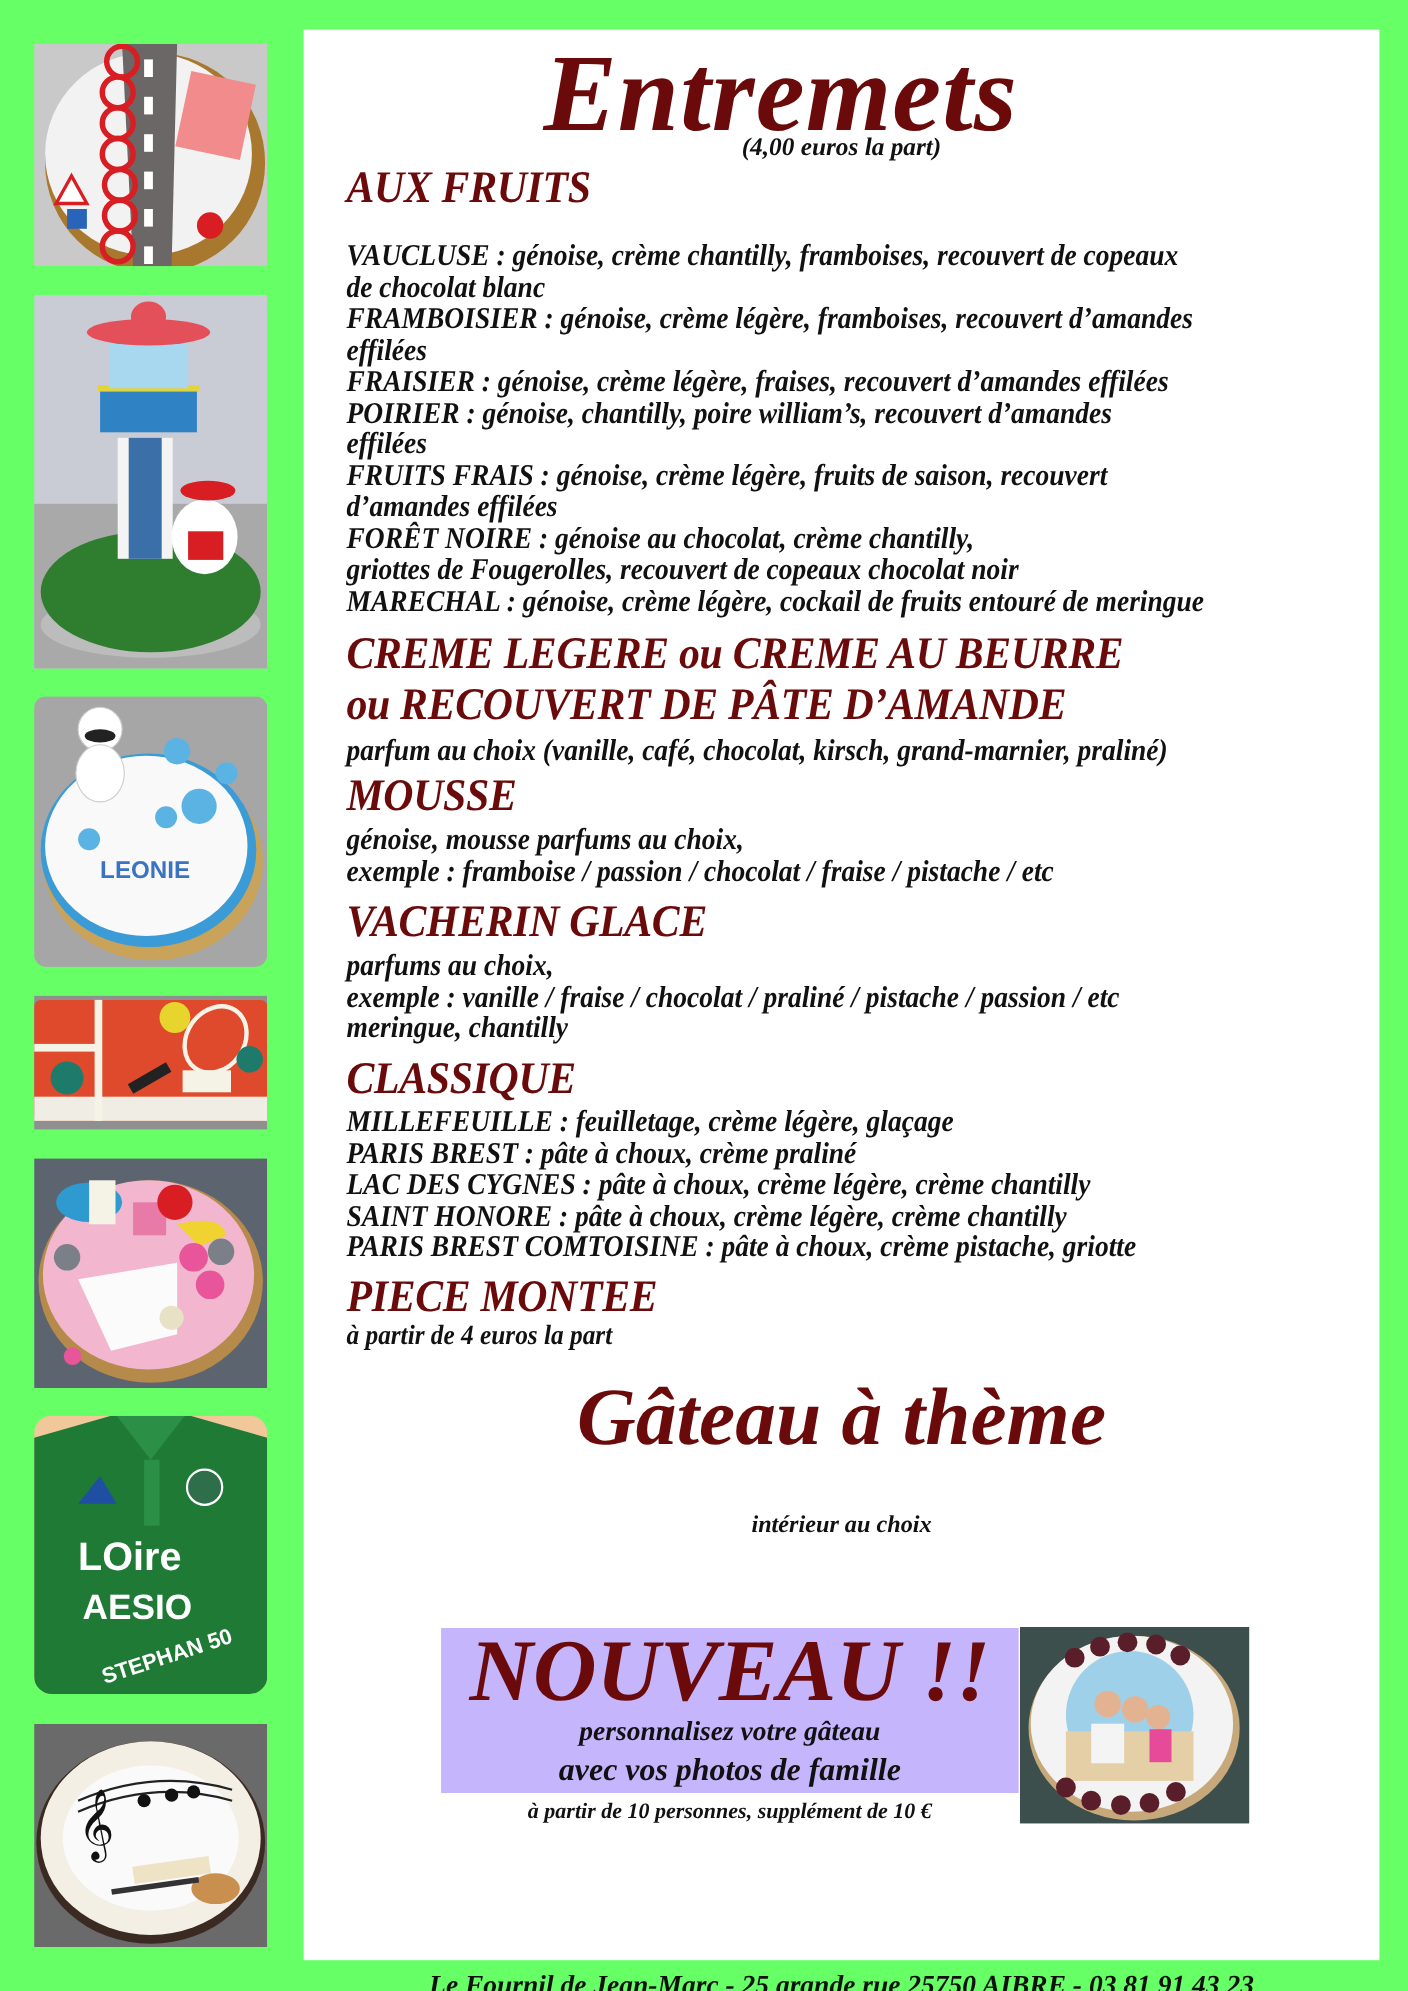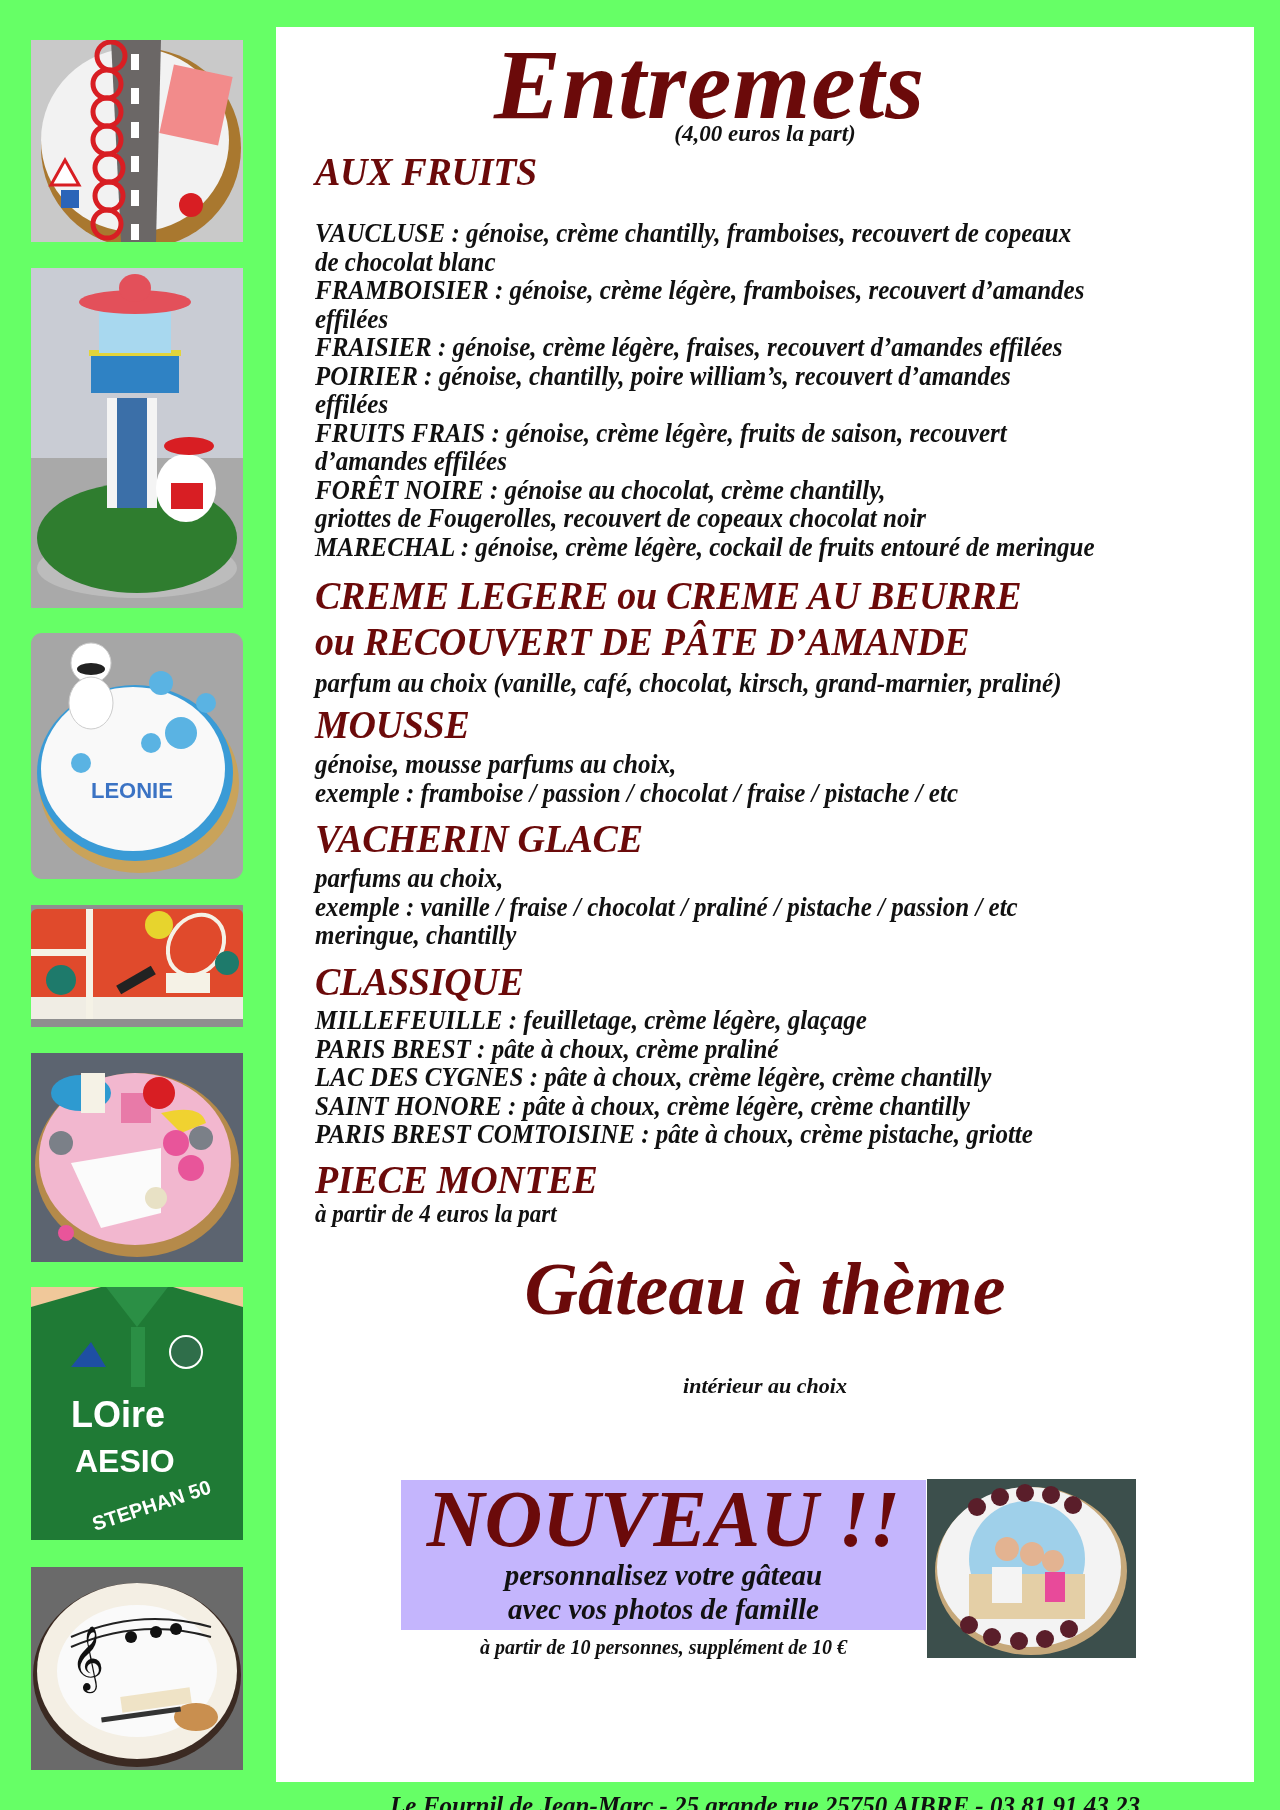--- a/index.html
+++ b/index.html
@@ -138,21 +138,21 @@
         </g>
       <g fill="#e8559a">
           <circle cx="145" cy="90" r="13"></circle>
           <circle cx="160" cy="115" r="13"></circle>
           <circle cx="35" cy="180" r="8"></circle>
         </g>
       <path d="M40 110 L130 95 L130 160 L70 175 Z" fill="#fbfbfb"></path>
       <circle cx="125" cy="145" r="11" fill="#e8e1c5"></circle>
     </svg>
   </div>
-  <div class="thumb" style="top:1287px;height:253px;">
+  <div class="thumb" style="top:1287px;height:253px;border-radius:16px;">
     <svg width="212" height="253" viewBox="0 0 212 253">
       <rect width="212" height="253" fill="#f0c89a"></rect>
       <path d="M0 20 L70 0 L142 0 L212 20 L212 253 L0 253 Z" fill="#1f7a35"></path>
       <path d="M75 0 L106 40 L137 0 Z" fill="#2b8f45"></path>
       <rect x="100" y="40" width="14" height="60" fill="#2b8f45"></rect>
       <circle cx="155" cy="65" r="16" fill="#2f6e4a" stroke="#ffffff" stroke-width="2"></circle>
       <polygon points="40,80 60,55 75,80" fill="#1e4fa3"></polygon>
       <text x="40" y="140" font-family="Liberation Sans, sans-serif" font-size="36" font-weight="bold" fill="#ffffff">LOire</text>
       <text x="44" y="185" font-family="Liberation Sans, sans-serif" font-size="32" font-weight="bold" fill="#ffffff">AESIO</text>
       <text x="60" y="232" font-family="Liberation Sans, sans-serif" font-size="20" font-weight="bold" fill="#ffffff" transform="rotate(-18 100 225)">STEPHAN 50</text>
@@ -221,21 +221,21 @@
   <div class="body-line" style="top:1092px;">PARIS BREST COMTOISINE  : pâte à choux, crème pistache, griotte</div>
 
   <div class="heading" style="top:1130px;">PIECE MONTEE</div>
   <div class="body-line" style="top:1172px; font-size:23px;">à partir de 4 euros la part</div>
 
   <div class="abs title" style="left:0; width:978px; text-align:center; top:1220px; font-size:74px; line-height:84px;">Gâteau à thème</div>
   <div class="abs" style="left:0; width:978px; text-align:center; top:1346px; font-size:22px; line-height:26px; font-weight:bold; font-style:italic; color:#111;">intérieur au choix</div>
 
   <div class="nouveau-box">
     <div class="abs title" style="left:0; width:525px; text-align:center; top:-4px; font-size:80px; line-height:86px;">NOUVEAU !!</div>
-    <div class="abs" style="left:0; width:525px; text-align:center; top:78px; font-size:29px; line-height:34px; font-weight:bold; font-style:italic; color:#111;">personnalisez votre gâteau</div>
+    <div class="abs" style="left:0; width:525px; text-align:center; top:78px; font-size:25px; line-height:34px; font-weight:bold; font-style:italic; color:#111;">personnalisez votre gâteau</div>
     <div class="abs" style="left:0; width:525px; text-align:center; top:112px; font-size:29px; line-height:34px; font-weight:bold; font-style:italic; color:#111;">avec vos photos de famille</div>
   </div>
   <div class="abs" style="left:125px; width:525px; text-align:center; top:1608px; font-size:20px; line-height:24px; font-weight:bold; font-style:italic; color:#111;">à partir de 10 personnes, supplément de 10 €</div>
 
   <div class="abs" style="left:651px; top:1452px; width:209px; height:179px; overflow:hidden;">
     <svg width="209" height="179" viewBox="0 0 209 179">
       <rect width="209" height="179" fill="#3c4f4c"></rect>
       <ellipse cx="104" cy="92" rx="96" ry="84" fill="#c6a87a"></ellipse>
       <ellipse cx="102" cy="88" rx="92" ry="80" fill="#f3f3f3"></ellipse>
       <circle cx="100" cy="80" r="58" fill="#9fd0ea"></circle>

